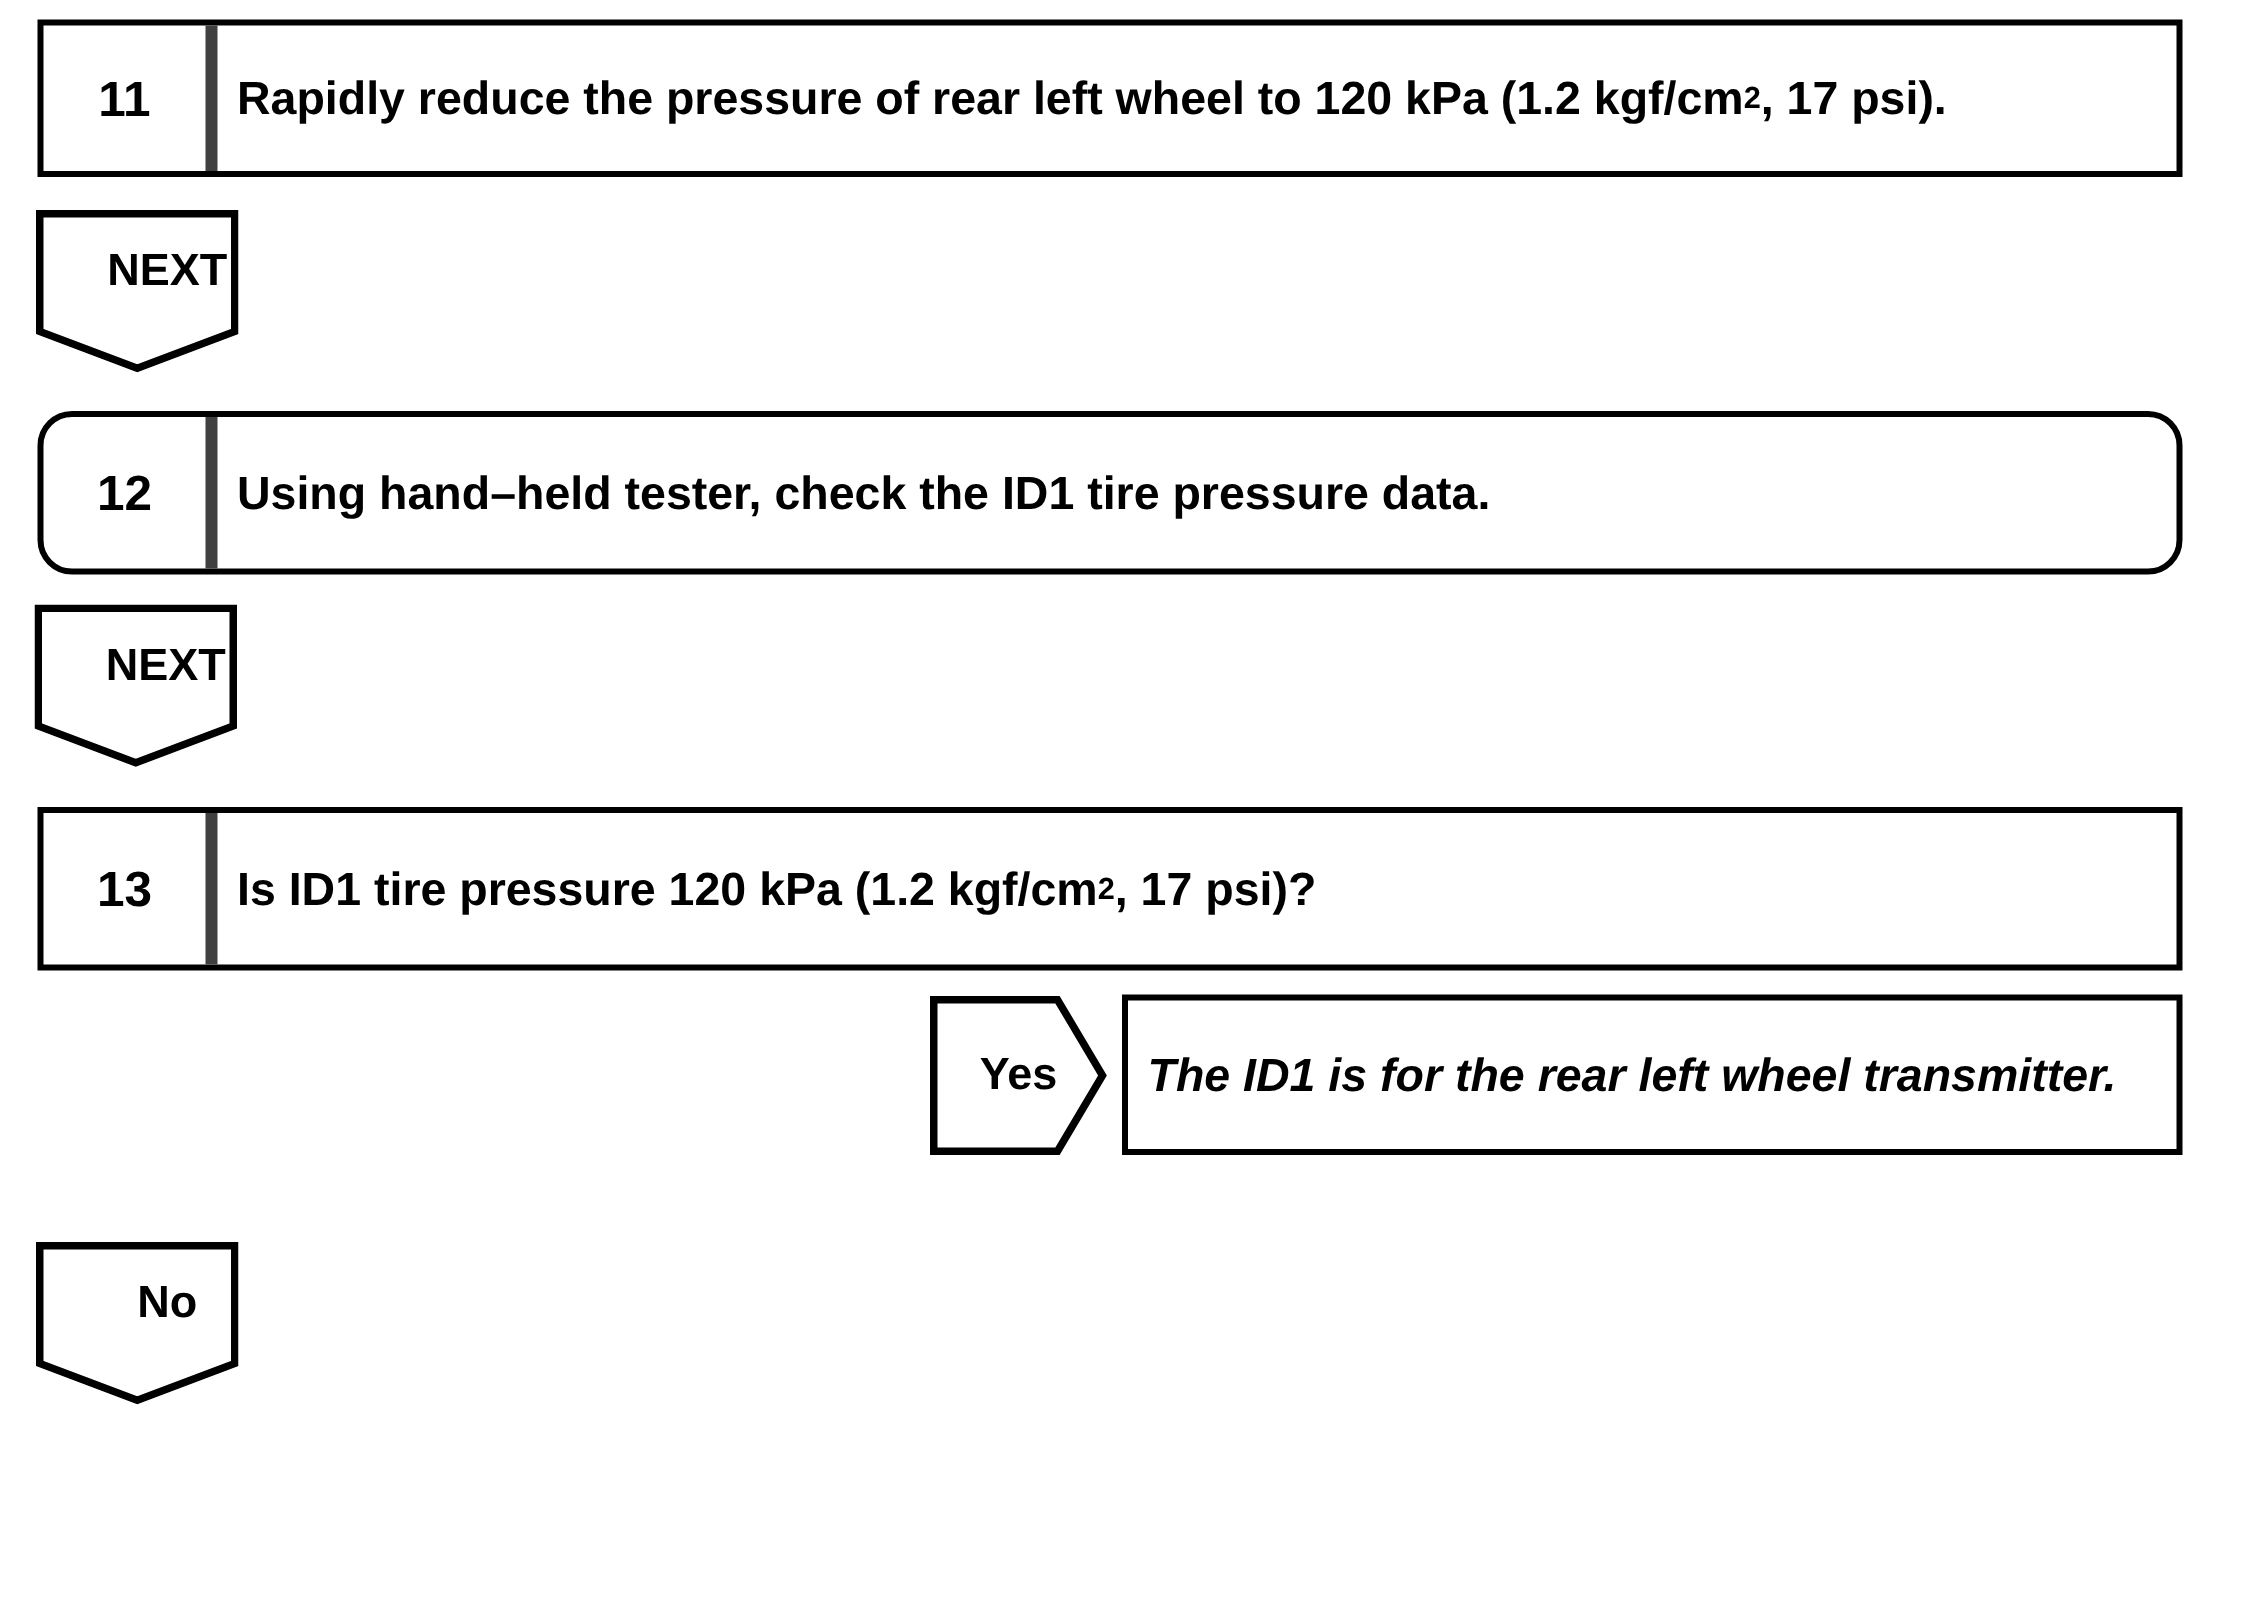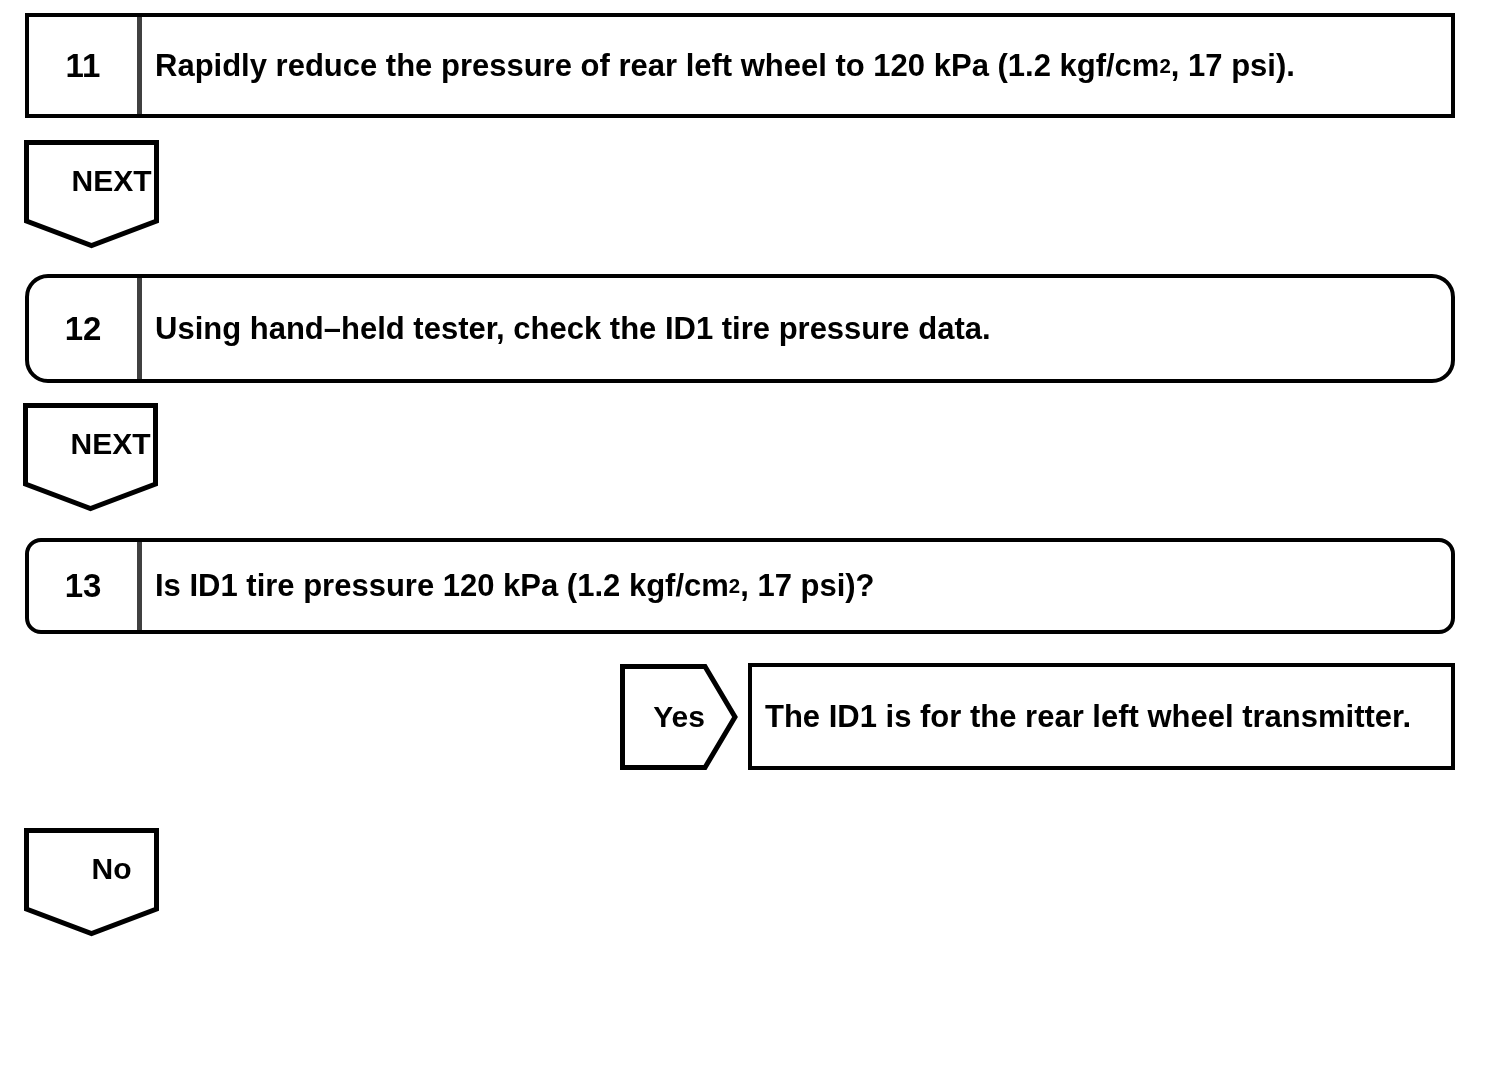--- a/index.html
+++ b/index.html
@@ -17,21 +17,21 @@
     position: absolute;
     left: 25px;
     width: 1430px;
     border: 4px solid #000;
     box-sizing: border-box;
     background: #fff;
     display: flex;
   }
   .step-num {
     width: 108px;
-    border-right: 5px solid #404040;
+    border-right: 8px solid #404040;
     display: flex;
     align-items: center;
     justify-content: center;
     font-size: 33px;
     flex: none;
   }
   .step-text {
     flex: 1;
     display: flex;
     align-items: center;
@@ -86,20 +86,21 @@
     align-items: center;
     font-size: 31px;
     white-space: nowrap;
   }
   .result-box-yes {
     left: 748px;
     top: 663px;
     width: 707px;
     height: 107px;
     padding-left: 13px;
+    font-style: italic;
   }
   .result-box-no {
     left: 25px;
     top: 922px;
     width: 702px;
     height: 106px;
     padding-left: 26px;
   }
 </style>
 </head>
@@ -132,21 +133,21 @@
       </div>
   </div>
 
   <div class="connector connector-down" style="left: 23px; top: 403px; width: 135px; height: 109px;">
     <svg width="135" height="109" viewBox="0 0 135 109">
       <polygon class="shape" points="2.5,2.5 132.5,2.5 132.5,81 67.5,105.5 2.5,81"></polygon>
     </svg>
     <span class="connector-label">NEXT</span>
   </div>
 
-  <div class="step-box" style="top: 538px; height: 96px; border-radius: 16px;">
+  <div class="step-box" style="top: 538px; height: 109px;">
     <div class="step-num">13</div>
     <div class="step-text">
         <span>Is ID1 tire pressure 120 kPa (1.2 kgf/cm</span>
         <span class="sup">2</span>
         <span>, 17 psi)?</span>
       </div>
   </div>
 
   <div class="connector connector-right" style="left: 620px; top: 664px; width: 118px; height: 106px;">
     <svg width="118" height="106" viewBox="0 0 118 106">

